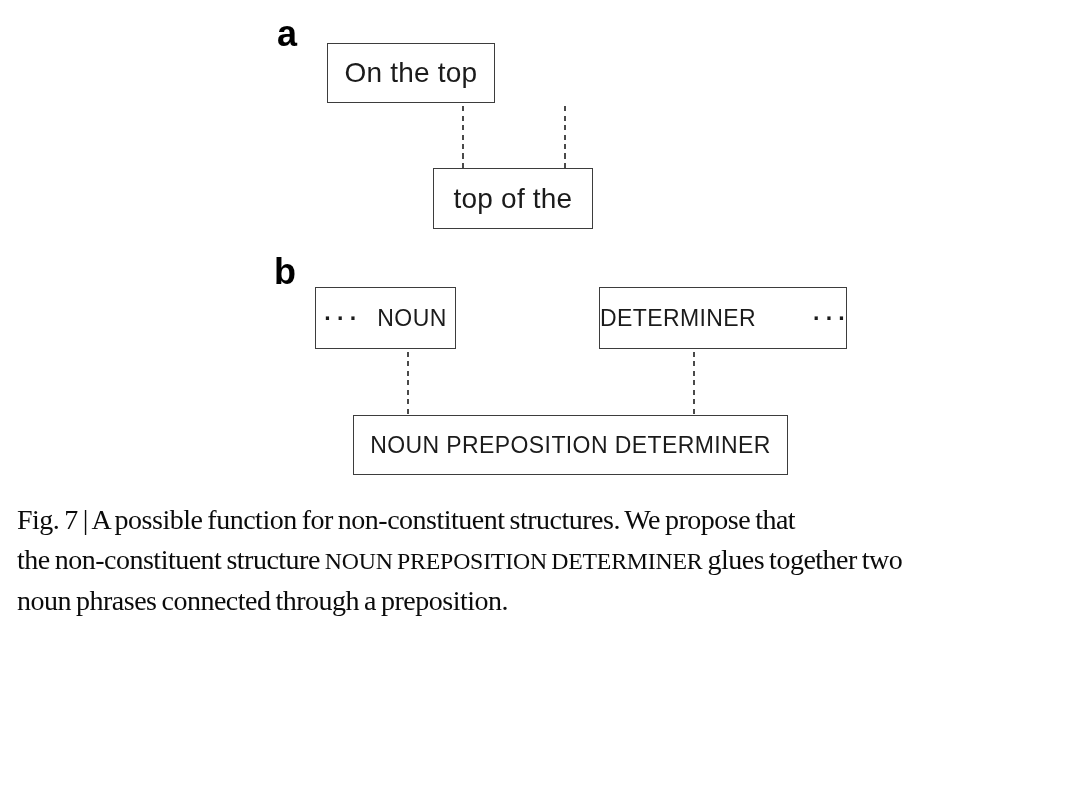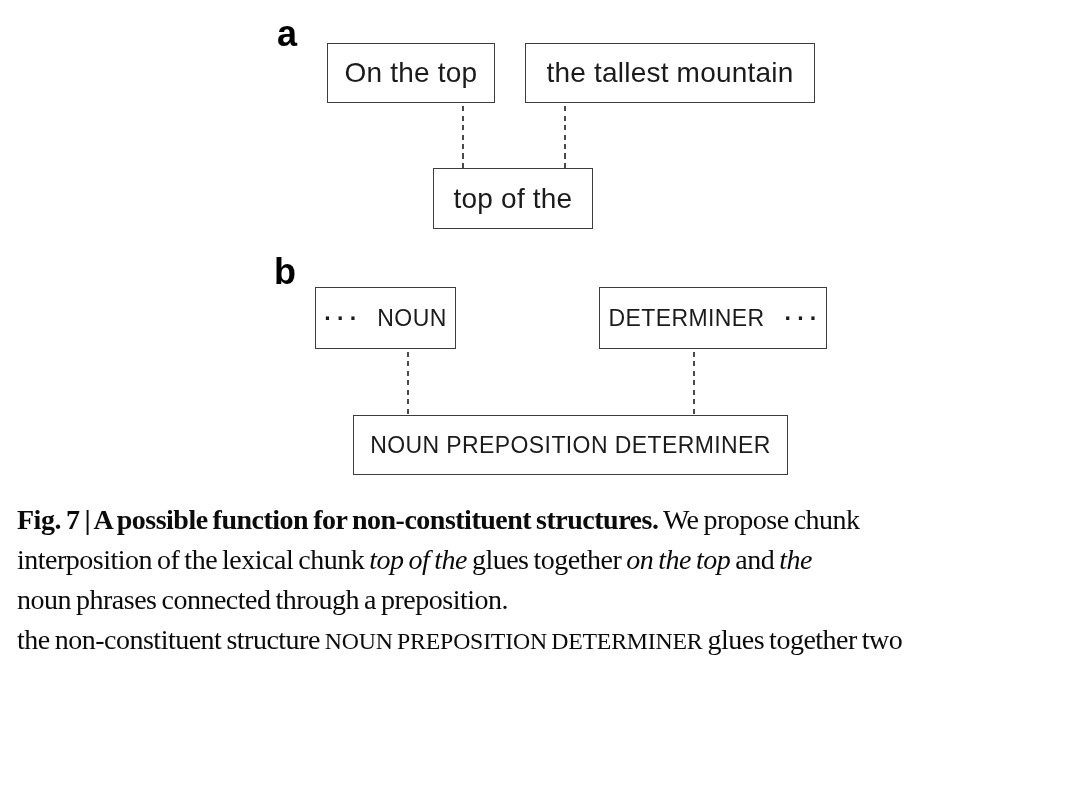--- a/index.html
+++ b/index.html
@@ -53,65 +53,61 @@
     top: 500px;
     width: 1068px;
     font-family: "Liberation Serif", serif;
     font-size: 28px;
     line-height: 40px;
     color: #0b0b0b;
     letter-spacing: -0.5px;
     word-spacing: -1.5px;
   }
   .cap-line { white-space: nowrap; }
-  .seg-bold { font-weight: 700; text-align: right; }
+  .seg-bold { font-weight: 400; text-align: right; }
   .seg-italic { font-style: italic; }
   .seg-caps { font-size: 0.85em; letter-spacing: -0.2px; }
 </style>
 </head>
 <body>
 
 <div class="stage">
 
   <div class="panel-label" style="left:277px; top:16px;">a</div>
 
   <div class="node-box font-a" style="left:327px; top:43px; width:168px; height:60px;">
     <span>On the top</span>
   </div>
 
-  <div class="node-box font-a" style="left:525px; top:43px; width:290px; height:60px;">
-    <span>the tallest mountain</span>
-  </div>
 
   <div class="dash-line" style="left:462px; top:106px; height:62px;"></div>
   <div class="dash-line" style="left:564px; top:106px; height:62px;"></div>
 
   <div class="node-box font-a" style="left:433px; top:168px; width:160px; height:61px;">
     <span>top of the</span>
   </div>
 
   <div class="panel-label" style="left:274px; top:254px;">b</div>
 
   <div class="node-box font-b gap-box" style="left:315px; top:287px; width:141px; height:62px;">
     <span class="ellipsis-glyph">···</span>
     <span>NOUN</span>
   </div>
 
-  <div class="node-box font-b gap-box" style="left:599px; top:287px; width:228px; height:62px;">
+  <div class="node-box font-b gap-box" style="left:599px; top:287px; width:248px; height:62px;justify-content:space-between;">
     <span>DETERMINER</span>
     <span class="ellipsis-glyph">···</span>
   </div>
 
   <div class="dash-line" style="left:407px; top:352px; height:62px;"></div>
   <div class="dash-line" style="left:693px; top:352px; height:62px;"></div>
 
   <div class="node-box font-b" style="left:353px; top:415px; width:435px; height:60px;">
     <span>NOUN PREPOSITION DETERMINER</span>
   </div>
 
   <div class="caption">
-    <div class="cap-line"><span class="seg-bold">Fig. 7 | A possible function for non-constituent structures.</span><span> We propose chunk</span></div>
-    <div class="cap-line"><span>interposition of the lexical chunk </span><span class="seg-italic">top of the</span><span> glues together </span><span class="seg-italic">on the top</span><span> and </span><span class="seg-italic">the</span></div>
+    <div class="cap-line"><span class="seg-bold">Fig. 7 | A possible function for non-constituent structures.</span><span> We propose that</span></div>
+    <div class="cap-line"><span>the non-constituent structure </span><span class="seg-caps">NOUN PREPOSITION DETERMINER</span><span> glues together two</span></div>
     <div class="cap-line"><span>noun phrases connected through a preposition.</span></div>
-    <div class="cap-line"><span>the non-constituent structure </span><span class="seg-caps">NOUN PREPOSITION DETERMINER</span><span> glues together two</span></div>
   </div>
 
 </div>
 
 </body></html>

